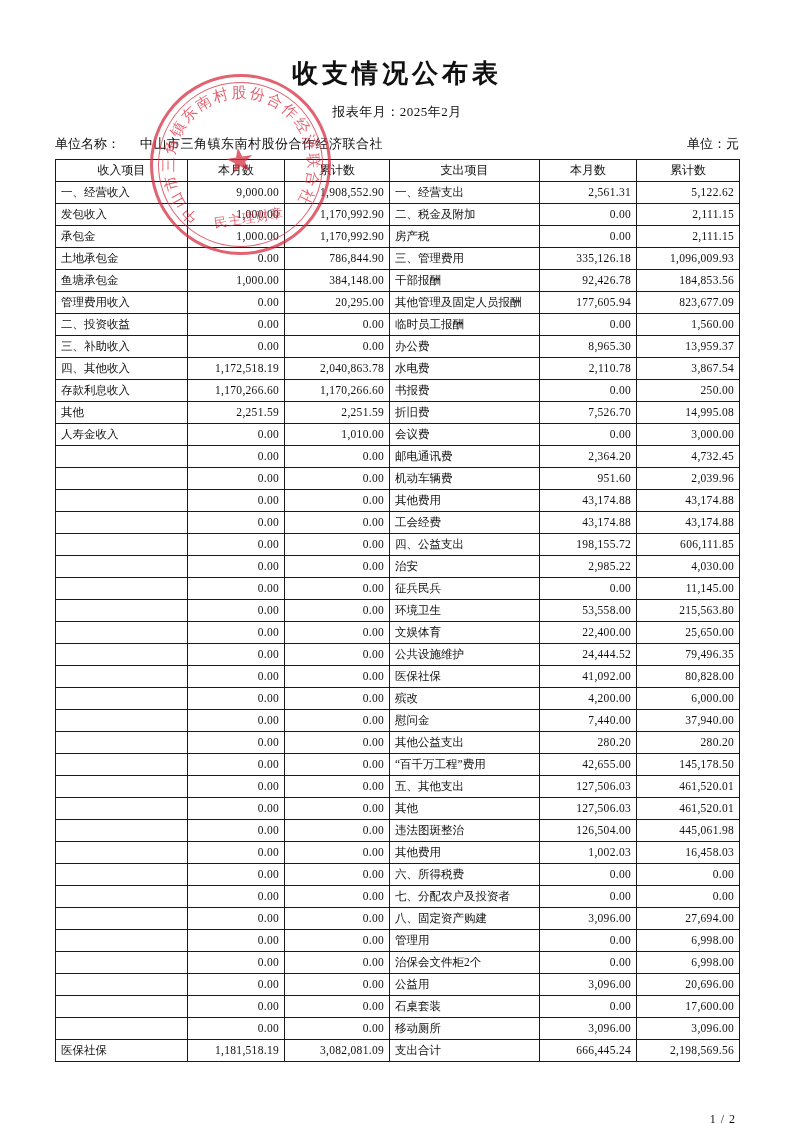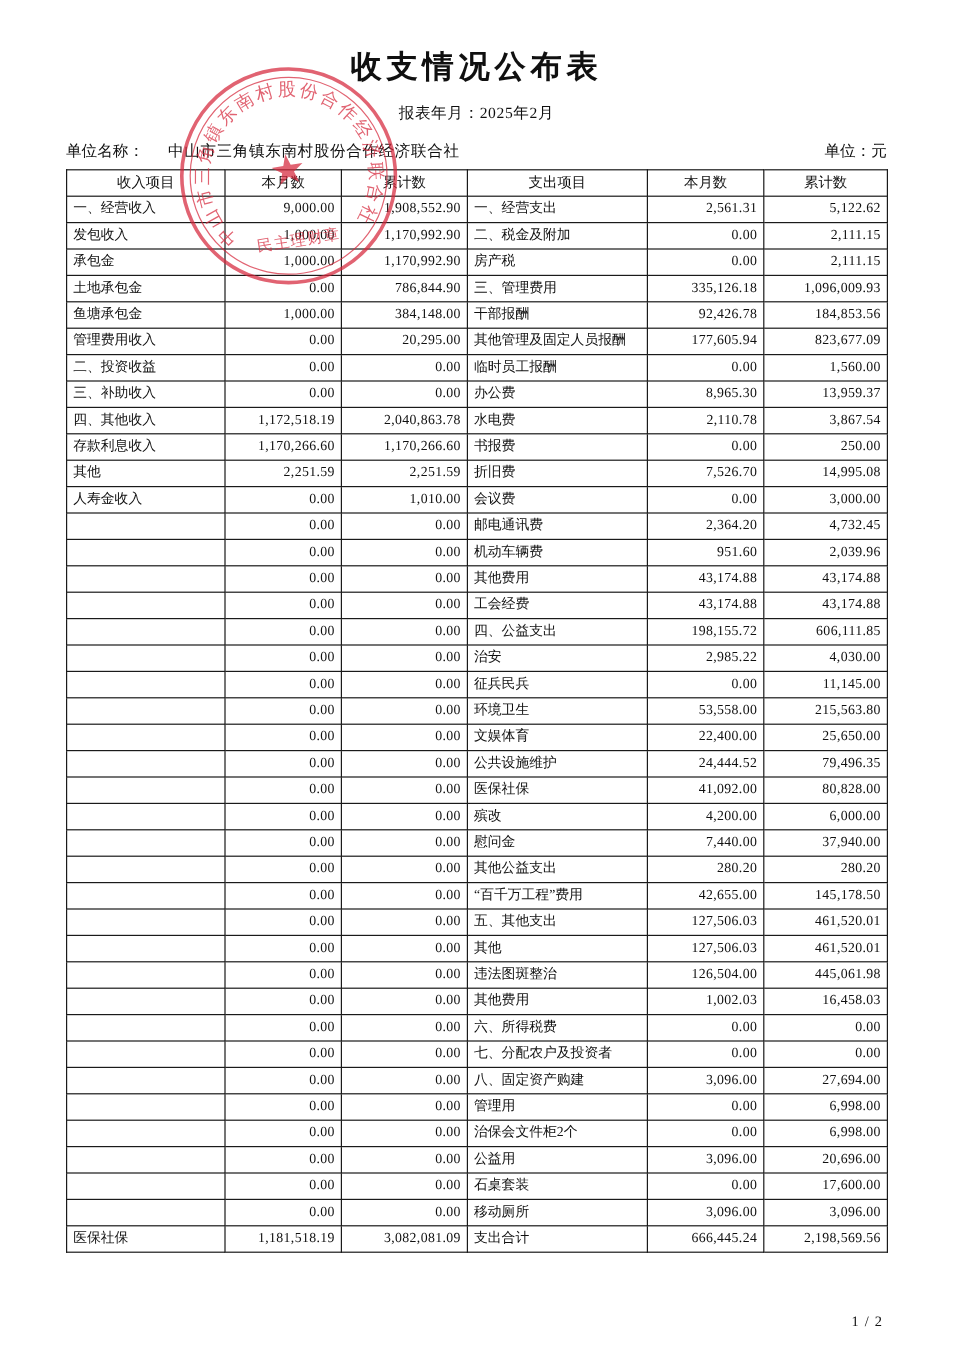--- a/index.html
+++ b/index.html
@@ -21,21 +21,21 @@
     height: 1123px;
     box-sizing: border-box;
     padding: 0;
   }
   .title {
     text-align: center;
     font-family: "Liberation Serif", serif;
     font-size: 26px;
     font-weight: bold;
     letter-spacing: 4px;
-    margin-top: 38px;
+    margin-top: 56px;
   }
   .subtitle {
     text-align: center;
     font-size: 13px;
     margin-top: 12px;
     letter-spacing: 0.5px;
   }
   .meta-row {
     display: flex;
     justify-content: space-between;

